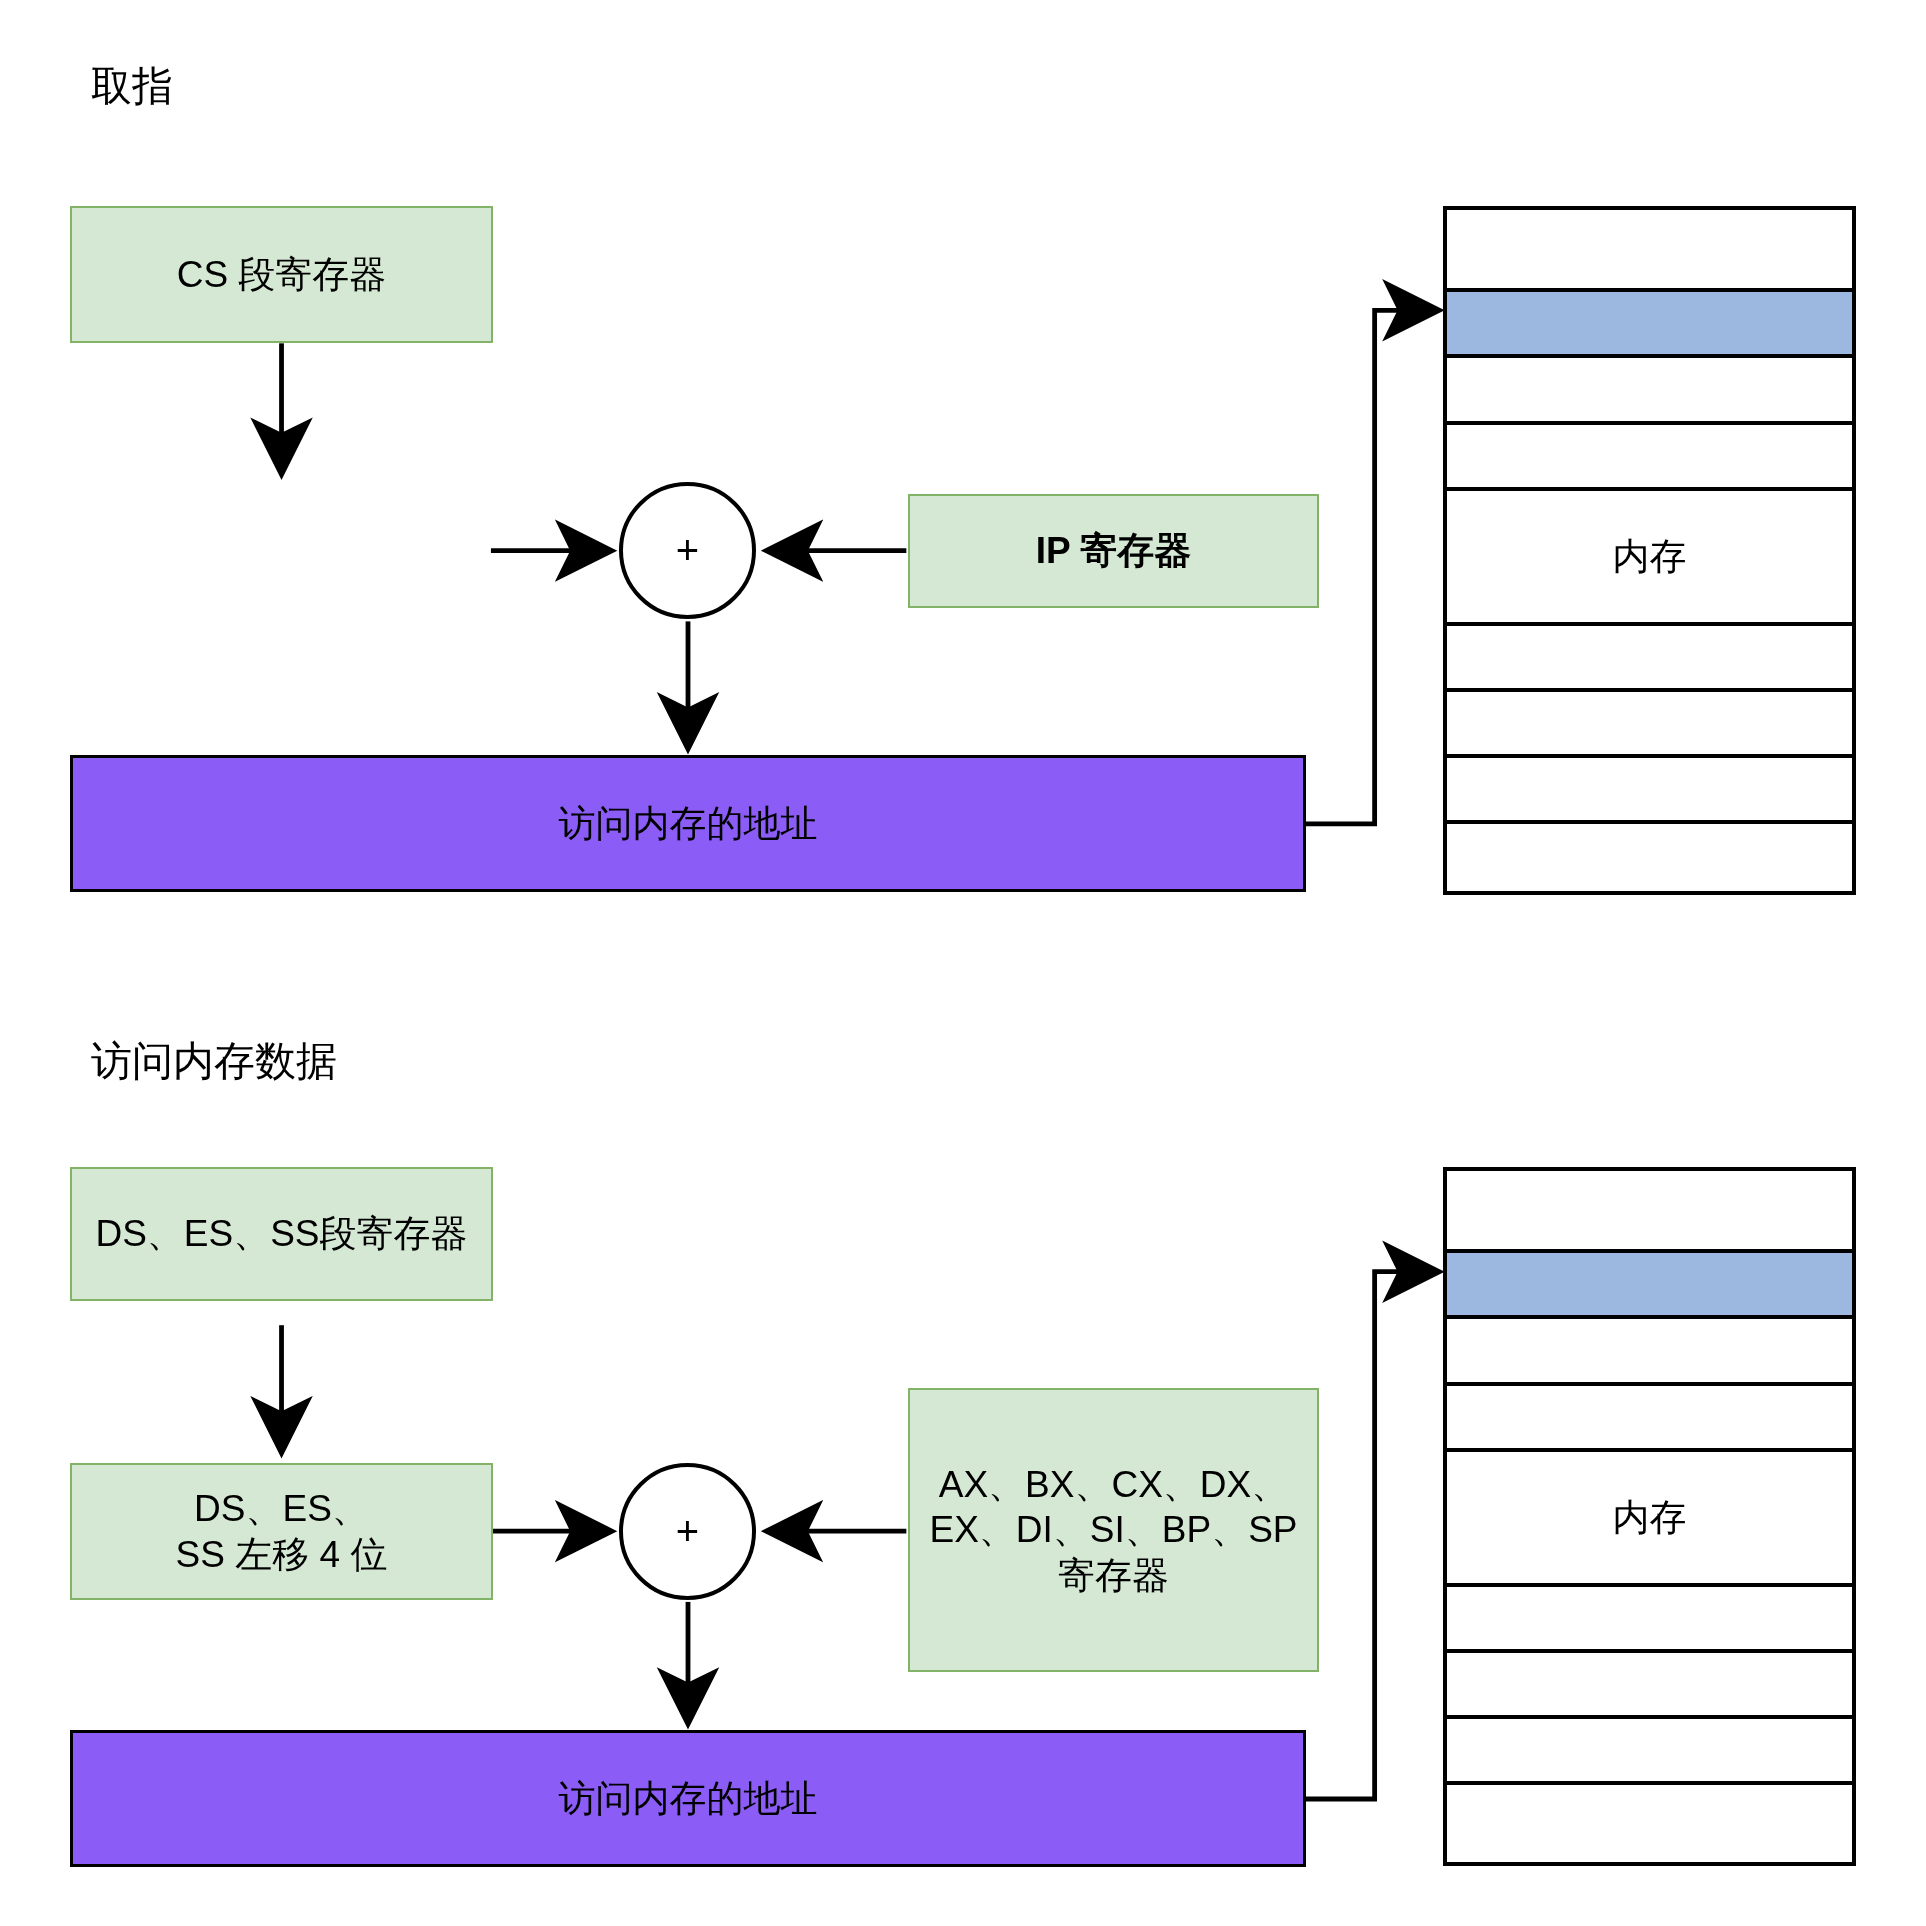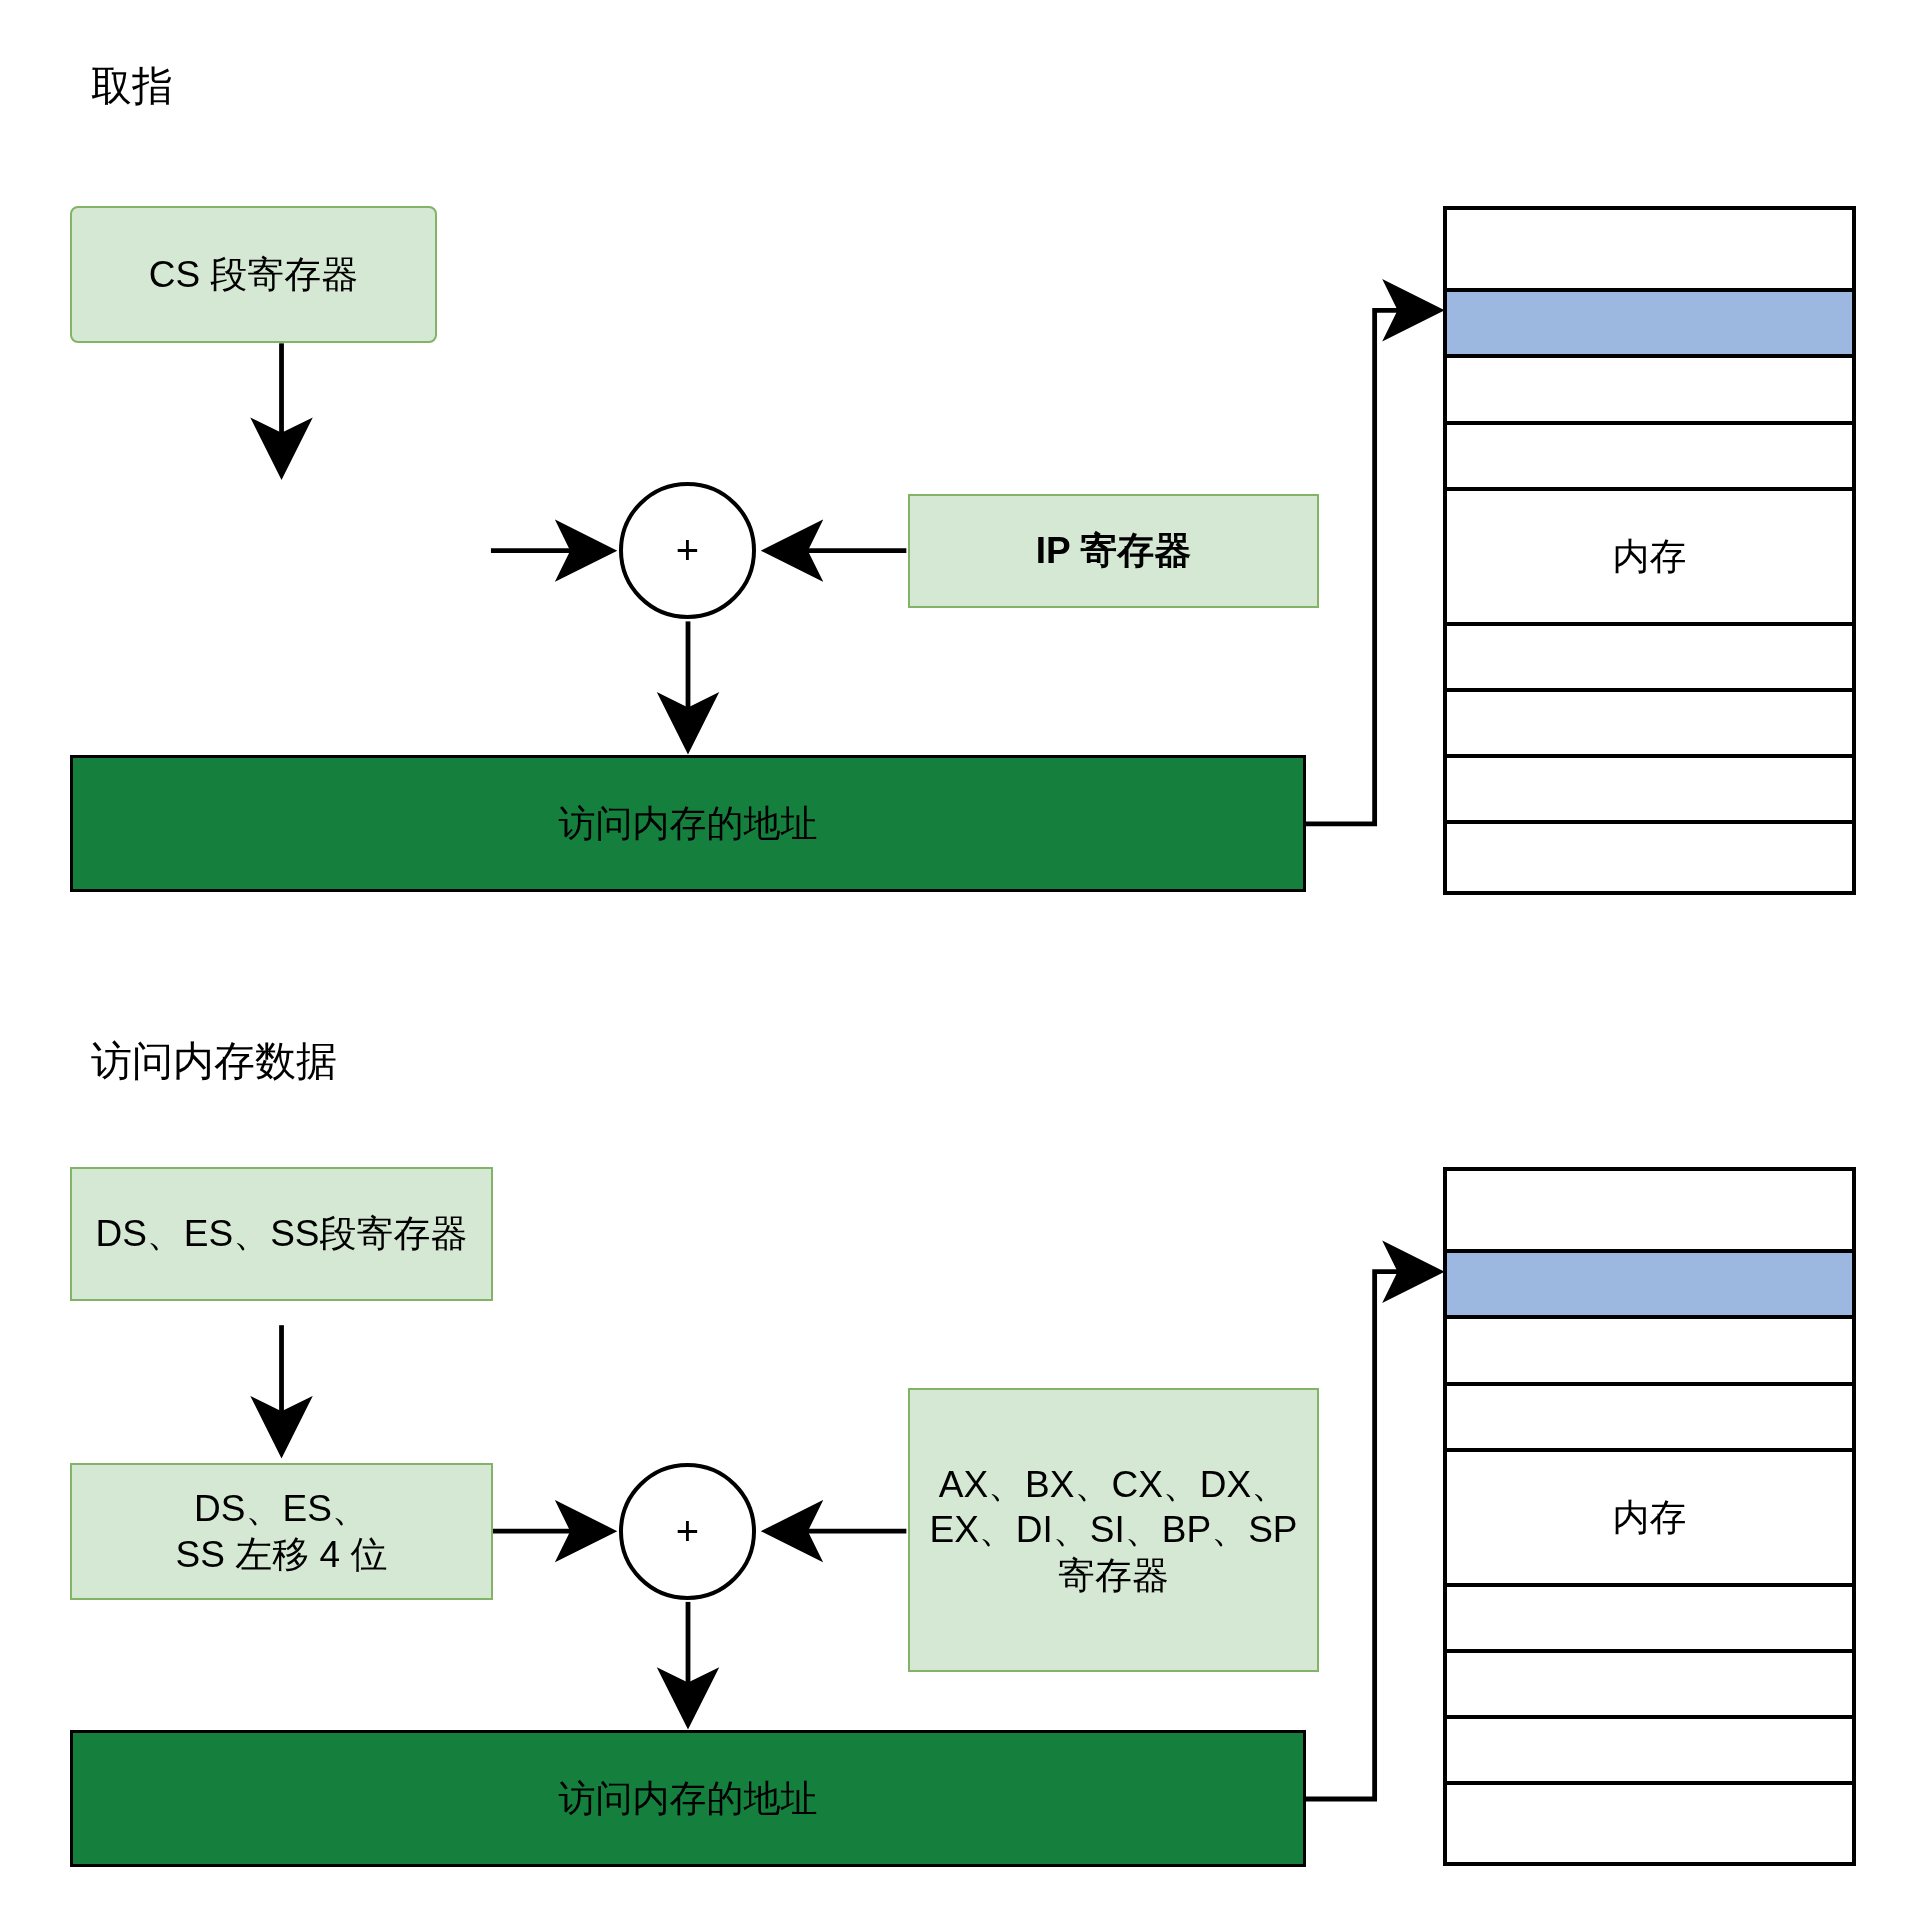--- a/index.html
+++ b/index.html
@@ -30,21 +30,21 @@
     justify-content: center;
     text-align: center;
     line-height: 1.22;
   }
   .green-box {
     background: #d5e8d4;
     border: 2.7px solid #82b366;
     font-size: 37px;
   }
   .blue-bar {
-    background: #15803d;
+    background: #8b5cf6;
     border: 3.4px solid #000000;
     font-size: 37px;
   }
   .section-title {
     position: absolute;
     font-size: 41px;
     line-height: 1.2;
     white-space: nowrap;
   }
   .plus-circle {
@@ -142,21 +142,21 @@
       <path d="M 1002 2333 L 1002 2505" stroke="#000000" stroke-width="7" fill="none" marker-end="url(#arrow)"></path>
     </g>
 
     <g>
       <path d="M 1902 2620 L 2002 2620 L 2002 1852 L 2090 1852" stroke="#000000" stroke-width="7" fill="none" marker-end="url(#arrow)"></path>
     </g>
   </svg>
 
   <div class="section-title" style="left:91px; top:62px;">取指</div>
 
-  <div class="node green-box" style="left:70px; top:206px; width:367px; height:137px;border-radius:8px;">
+  <div class="node green-box" style="left:70px; top:206px; width:423px; height:137px;">
     <span class="lbl">CS 段寄存器</span>
   </div>
 
 
   <div class="plus-circle" style="left:619px; top:482px; width:137px; height:137px;">
     <span class="lbl">+</span>
   </div>
 
   <div class="node green-box" style="left:908px; top:494px; width:411px; height:114px;font-weight:bold;">
     <span class="lbl">IP 寄存器</span>

